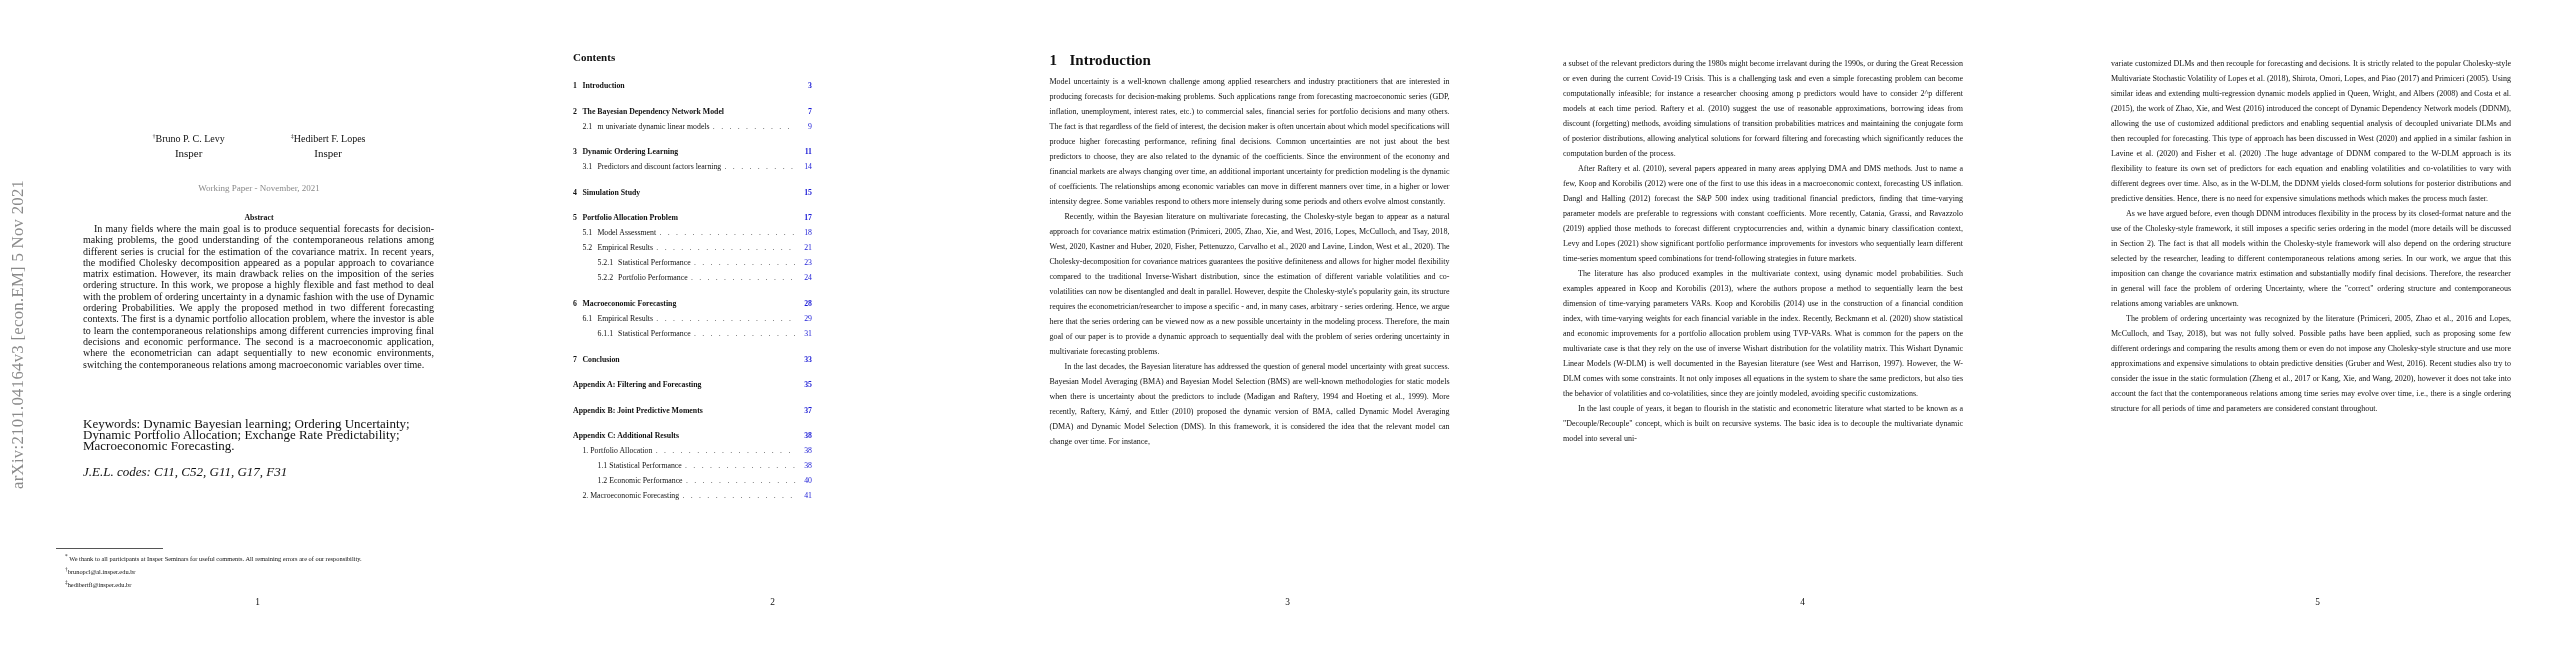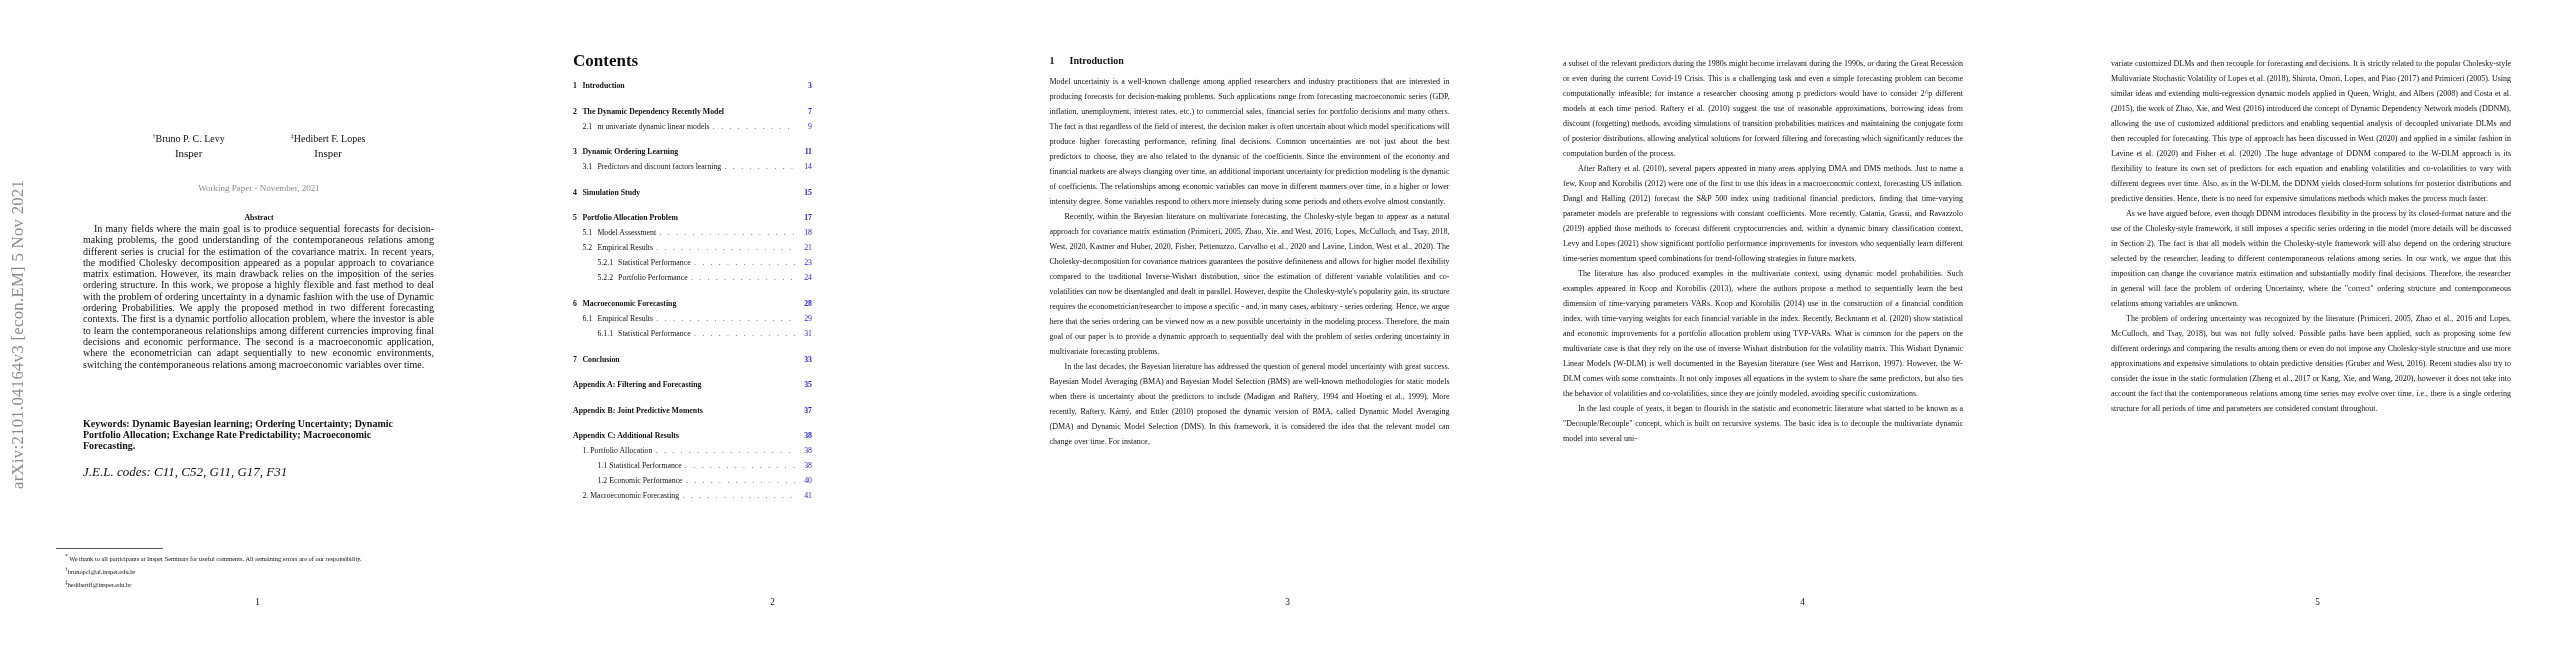--- a/index.html
+++ b/index.html
@@ -15,49 +15,49 @@
     .title { position: absolute; top: 58px; left: 56px; width: 406px; text-align: center; font-size: 18.3px; line-height: 24.5px; color: #111; }
     .title sup { font-size: 9px; }
     .authors { position: absolute; top: 133px; left: 56px; width: 406px; display: flex; justify-content: center; gap: 66px; }
     .author { text-align: center; }
     .author .name { font-size: 10px; }
     .author .name sup { font-size: 6.1px; }
     .author .aff { font-size: 11px; margin-top: 2.2px; }
     .wp { position: absolute; top: 183px; left: 56px; width: 406px; text-align: center; font-size: 9px; color: #8a8a8a; }
     .abs-h { position: absolute; top: 213px; left: 56px; width: 406px; text-align: center; font-weight: bold; font-size: 7.8px; }
     .abs { position: absolute; top: 223px; left: 83px; width: 351px; font-size: 10px; line-height: 11.3px; text-align: justify; text-indent: 11px; }
-    .kw { position: absolute; top: 418px; left: 83px; width: 333px; font-size: 10px; line-height: 11px; font-weight: bold; }
+    .kw { position: absolute; top: 418px; left: 83px; width: 333px; font-size: 13px; line-height: 11px; font-weight: normal; }
     .jel { position: absolute; top: 464px; left: 83px; font-size: 13px; font-style: italic; }
     .fnrule { position: absolute; top: 548px; left: 56px; width: 107px; height: 0.6px; background: #555; }
     .fn { position: absolute; top: 548px; left: 56px; width: 378px; font-size: 6.4px; line-height: 10px; }
     .fn p { text-indent: 9px; }
 
     
-    .toc-h { position: absolute; top: 51px; left: 574px; font-size: 17px; font-weight: bold; }
+    .toc-h { position: absolute; top: 51px; left: 574px; font-size: 11px; font-weight: bold; }
     .toc { position: absolute; top: 78px; left: 574px; width: 239px; }
     .toc-row { display: flex; align-items: baseline; font-size: 7.8px; height: 15px; line-height: 15px; }
     .toc-row.sec { font-weight: bold; margin-top: 10.6px; }
     .toc-row.sec.first { margin-top: 0; }
     .toc-row .num { display: inline-block; flex: none; }
     .toc-row.sec .num { width: 9.4px; }
     .toc-row.sub .num { width: 15px; margin-left: 9.4px; }
     .toc-row.subsub .num { width: 20.6px; margin-left: 24.5px; }
     .toc-row.appsub { padding-left: 9.4px; }
     .toc-row.appsubsub { padding-left: 24.5px; }
     .toc-row .lbl { flex: none; white-space: nowrap; }
     .toc-row .dots { flex: 1; overflow: hidden; white-space: nowrap; color: #333; letter-spacing: 2.2px; padding-left: 3.3px; font-weight: normal; }
     .toc-row .dots::after { content: ". . . . . . . . . . . . . . . . . . . . . . . . . . . . . . . . . . . . . . . . . . . . . . . . . . . . . . . . . . . ."; }
     .toc-row .pg { flex: none; width: 15.6px; text-align: right; color: #1a1ad6; }
     .toc-row.sec .spacer { flex: 1; }
 
     
     .body { position: absolute; top: 53px; width: 400px; font-size: 8px; line-height: 15px; text-align: justify; }
     .body p { text-indent: 0; }
     .body p.ind { text-indent: 15px; }
-    .sec-h { font-size: 10px; font-weight: bold; margin-bottom: 5.6px; line-height: 15.6px; }
+    .sec-h { font-size: 15px; font-weight: bold; margin-bottom: 5.6px; line-height: 15.6px; }
     .sec-h .n { display: inline-block; width: 20px; }
   </style>
 </head>
 <body>
 
 <div class="strip">
 
   <div class="page">
     <div class="arxiv">arXiv:2101.04164v3  [econ.EM]  5 Nov 2021</div>
     <div class="authors">
@@ -88,21 +88,21 @@
     <div class="toc-h" style="left:58px;">Contents</div>
     <div class="toc" id="toc" style="left:58px;">
         <div class="toc-row sec first">
           <span class="num">1</span>
           <span class="lbl">Introduction</span>
           <span class="spacer"></span>
           <span class="pg">3</span>
         </div>
         <div class="toc-row sec">
           <span class="num">2</span>
-          <span class="lbl">The Dynamic Dependency Recently Model</span>
+          <span class="lbl">The Bayesian Dependency Network Model</span>
           <span class="spacer"></span>
           <span class="pg">7</span>
         </div>
         <div class="toc-row sub">
           <span class="num">2.1</span>
           <span class="lbl">m univariate dynamic linear models</span>
           <span class="dots"></span>
           <span class="pg">9</span>
         </div>
         <div class="toc-row sec">

